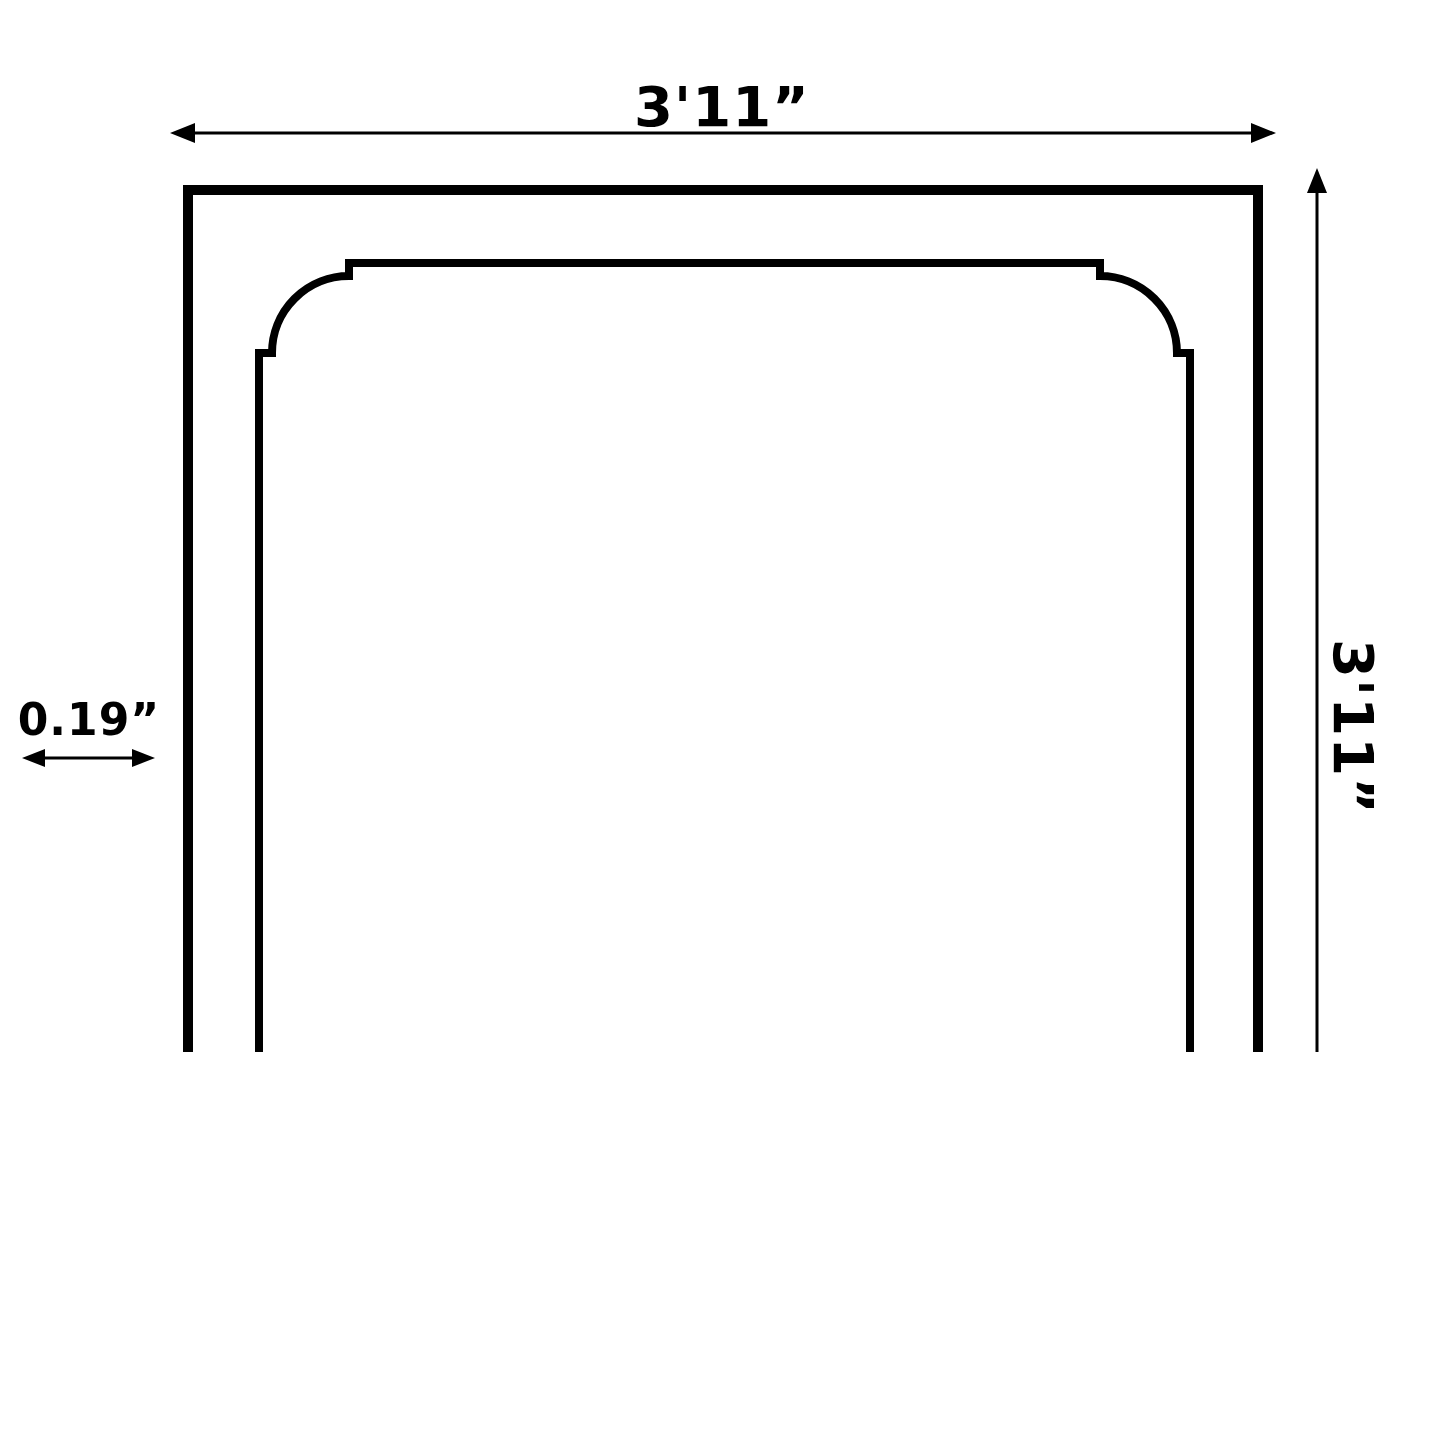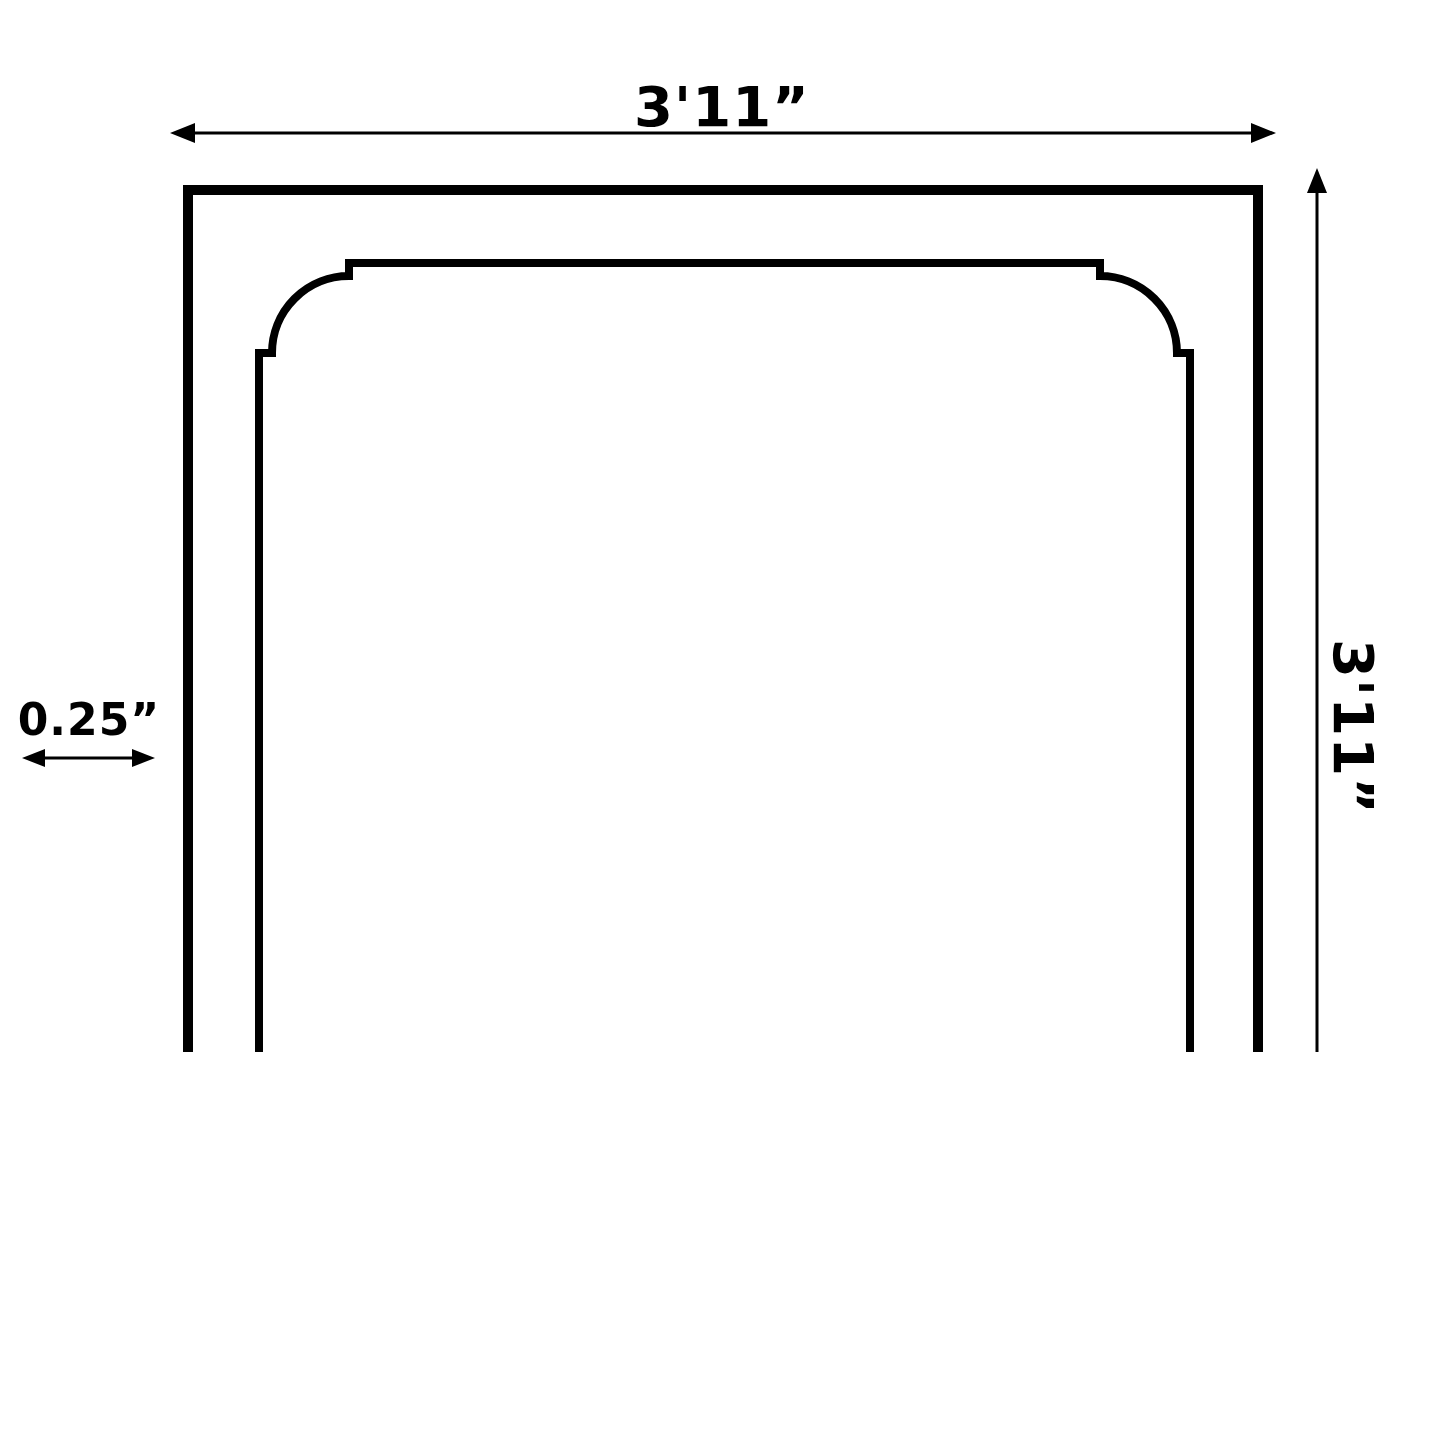--- a/index.html
+++ b/index.html
@@ -92,15 +92,15 @@
       <line x1="40" y1="758" x2="137" y2="758" stroke="#000000" stroke-width="3"></line>
       <polygon points="22,758 45,749 45,767" fill="#000000"></polygon>
       <polygon points="155,758 132,749 132,767" fill="#000000"></polygon>
     </g>
   </svg>
 
   <div class="dim-label top">3'11”</div>
 
   <div class="dim-label right">3'11”</div>
 
-  <div class="dim-label left-small">0.25”</div>
+  <div class="dim-label left-small">0.19”</div>
 
 </div>
 
 </body></html>

